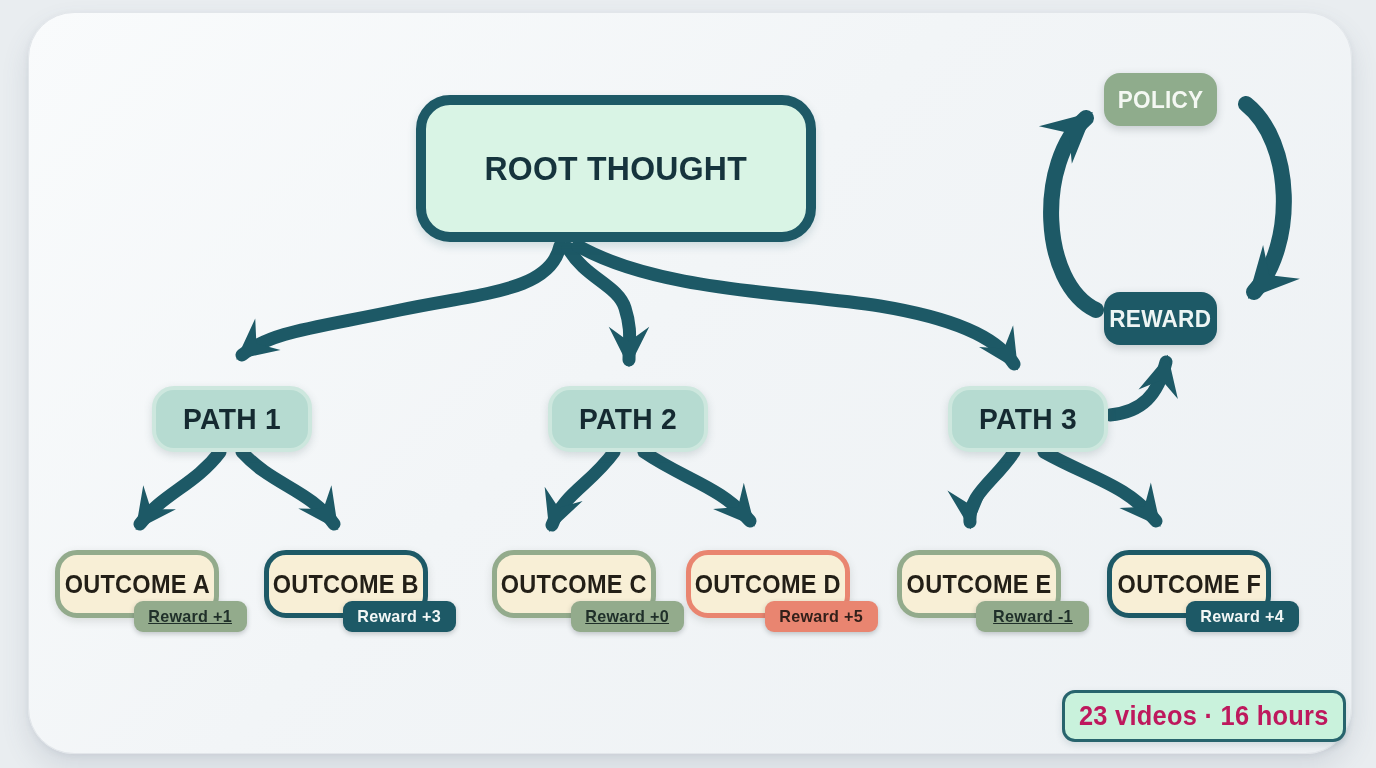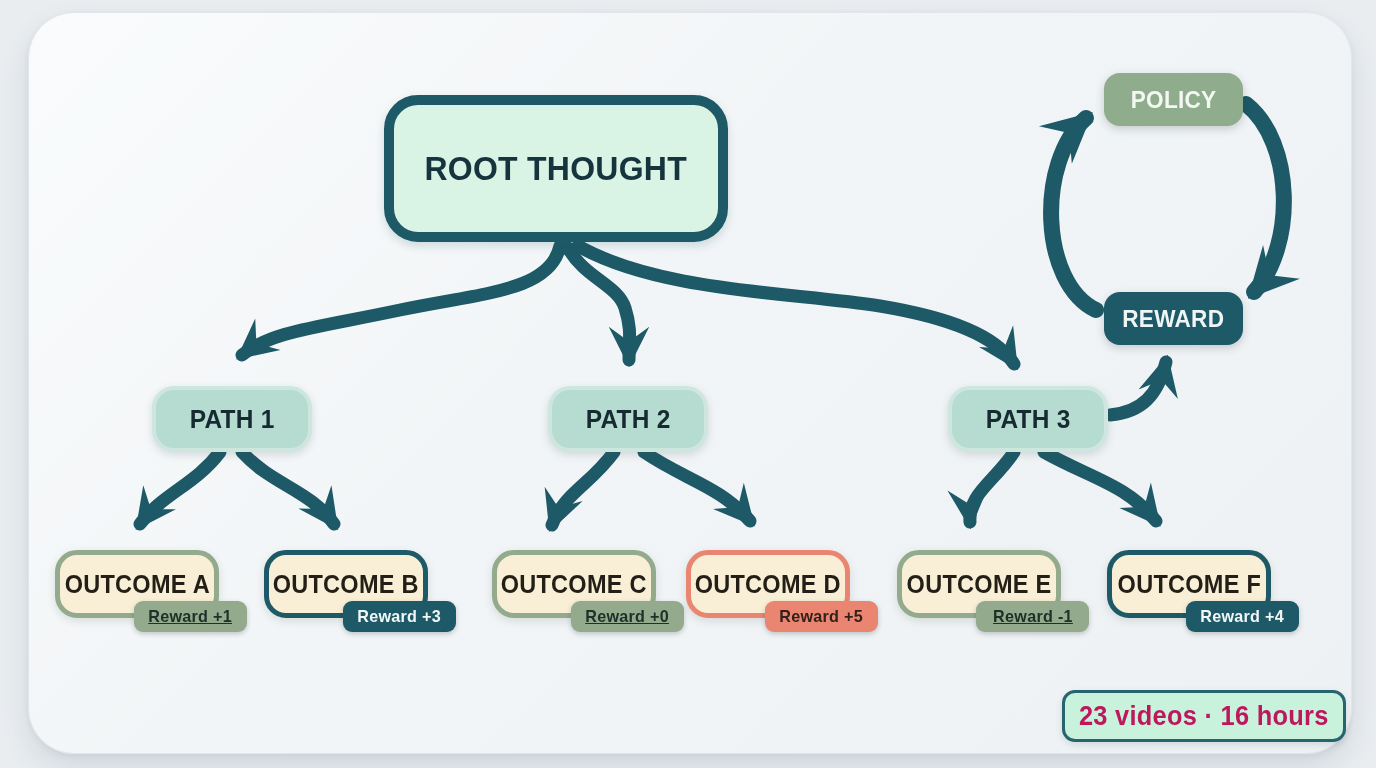--- a/index.html
+++ b/index.html
@@ -18,29 +18,29 @@
   }
   svg.connectors{position:absolute;left:0;top:0;width:1376px;height:768px;pointer-events:none;}
 
   .node{
     position:absolute;display:flex;align-items:center;justify-content:center;
     box-sizing:border-box;font-weight:700;color:#1b2e35;
   }
   .node .lbl{display:inline-block;transform:scaleX(0.94);white-space:nowrap;letter-spacing:0.3px;}
 
   .root{
-    left:384px;top:95px;width:344px;height:147px;
+    left:416px;top:95px;width:400px;height:147px;
     background:#d9f4e5;border:10px solid #1d5966;border-radius:34px;
     font-size:34px;color:#16343d;
     box-shadow:0 4px 10px rgba(29,89,102,0.18);
   }
   .path{
     width:160px;height:66px;top:386px;
     background:#b6dbd1;border:4px solid #cde7de;border-radius:22px;
-    font-size:26px;color:#152a31;
+    font-size:30px;color:#152a31;
     box-shadow:0 3px 8px rgba(60,90,95,0.18);
   }
   .path1{left:152px;} .path2{left:548px;} .path3{left:948px;}
 
   .outcome{
     width:164px;height:68px;top:550px;
     background:#f8efd6;border-radius:22px;font-size:25px;color:#231f17;
     box-shadow:0 3px 8px rgba(70,80,70,0.16);
   }
   .outcome.sage{border:5px solid #93ab8c;}
@@ -53,21 +53,21 @@
     display:flex;align-items:center;justify-content:center;
     border-radius:9px;font-size:17px;font-weight:700;padding:0 9px;
     box-shadow:0 2px 5px rgba(40,50,55,0.25);
   }
   .reward-tag .lbl{transform:scaleX(0.95);}
   .tag-sage{background:#93ab8c;color:#20302a;text-decoration:underline;}
   .tag-teal{background:#1d5966;color:#f2f7f6;}
   .tag-coral{background:#e98570;color:#33201a;}
 
   .pill{
-    width:139px;height:53px;border-radius:16px;font-size:24px;
+    width:113px;height:53px;border-radius:16px;font-size:24px;
     box-shadow:0 3px 8px rgba(40,60,65,0.22);
   }
   .policy{left:1104px;top:73px;background:#8fac8c;color:#f4f8f3;}
   .rewardnode{left:1104px;top:292px;background:#1d5966;color:#eef5f4;justify-content:center;}
 
   .footer-badge{
     left:1062px;top:690px;width:284px;height:52px;
     background:#c9f2dc;border:3px solid #27646d;border-radius:13px;
     font-size:27px;color:#be185d;
     box-shadow:0 3px 7px rgba(40,80,85,0.15);

